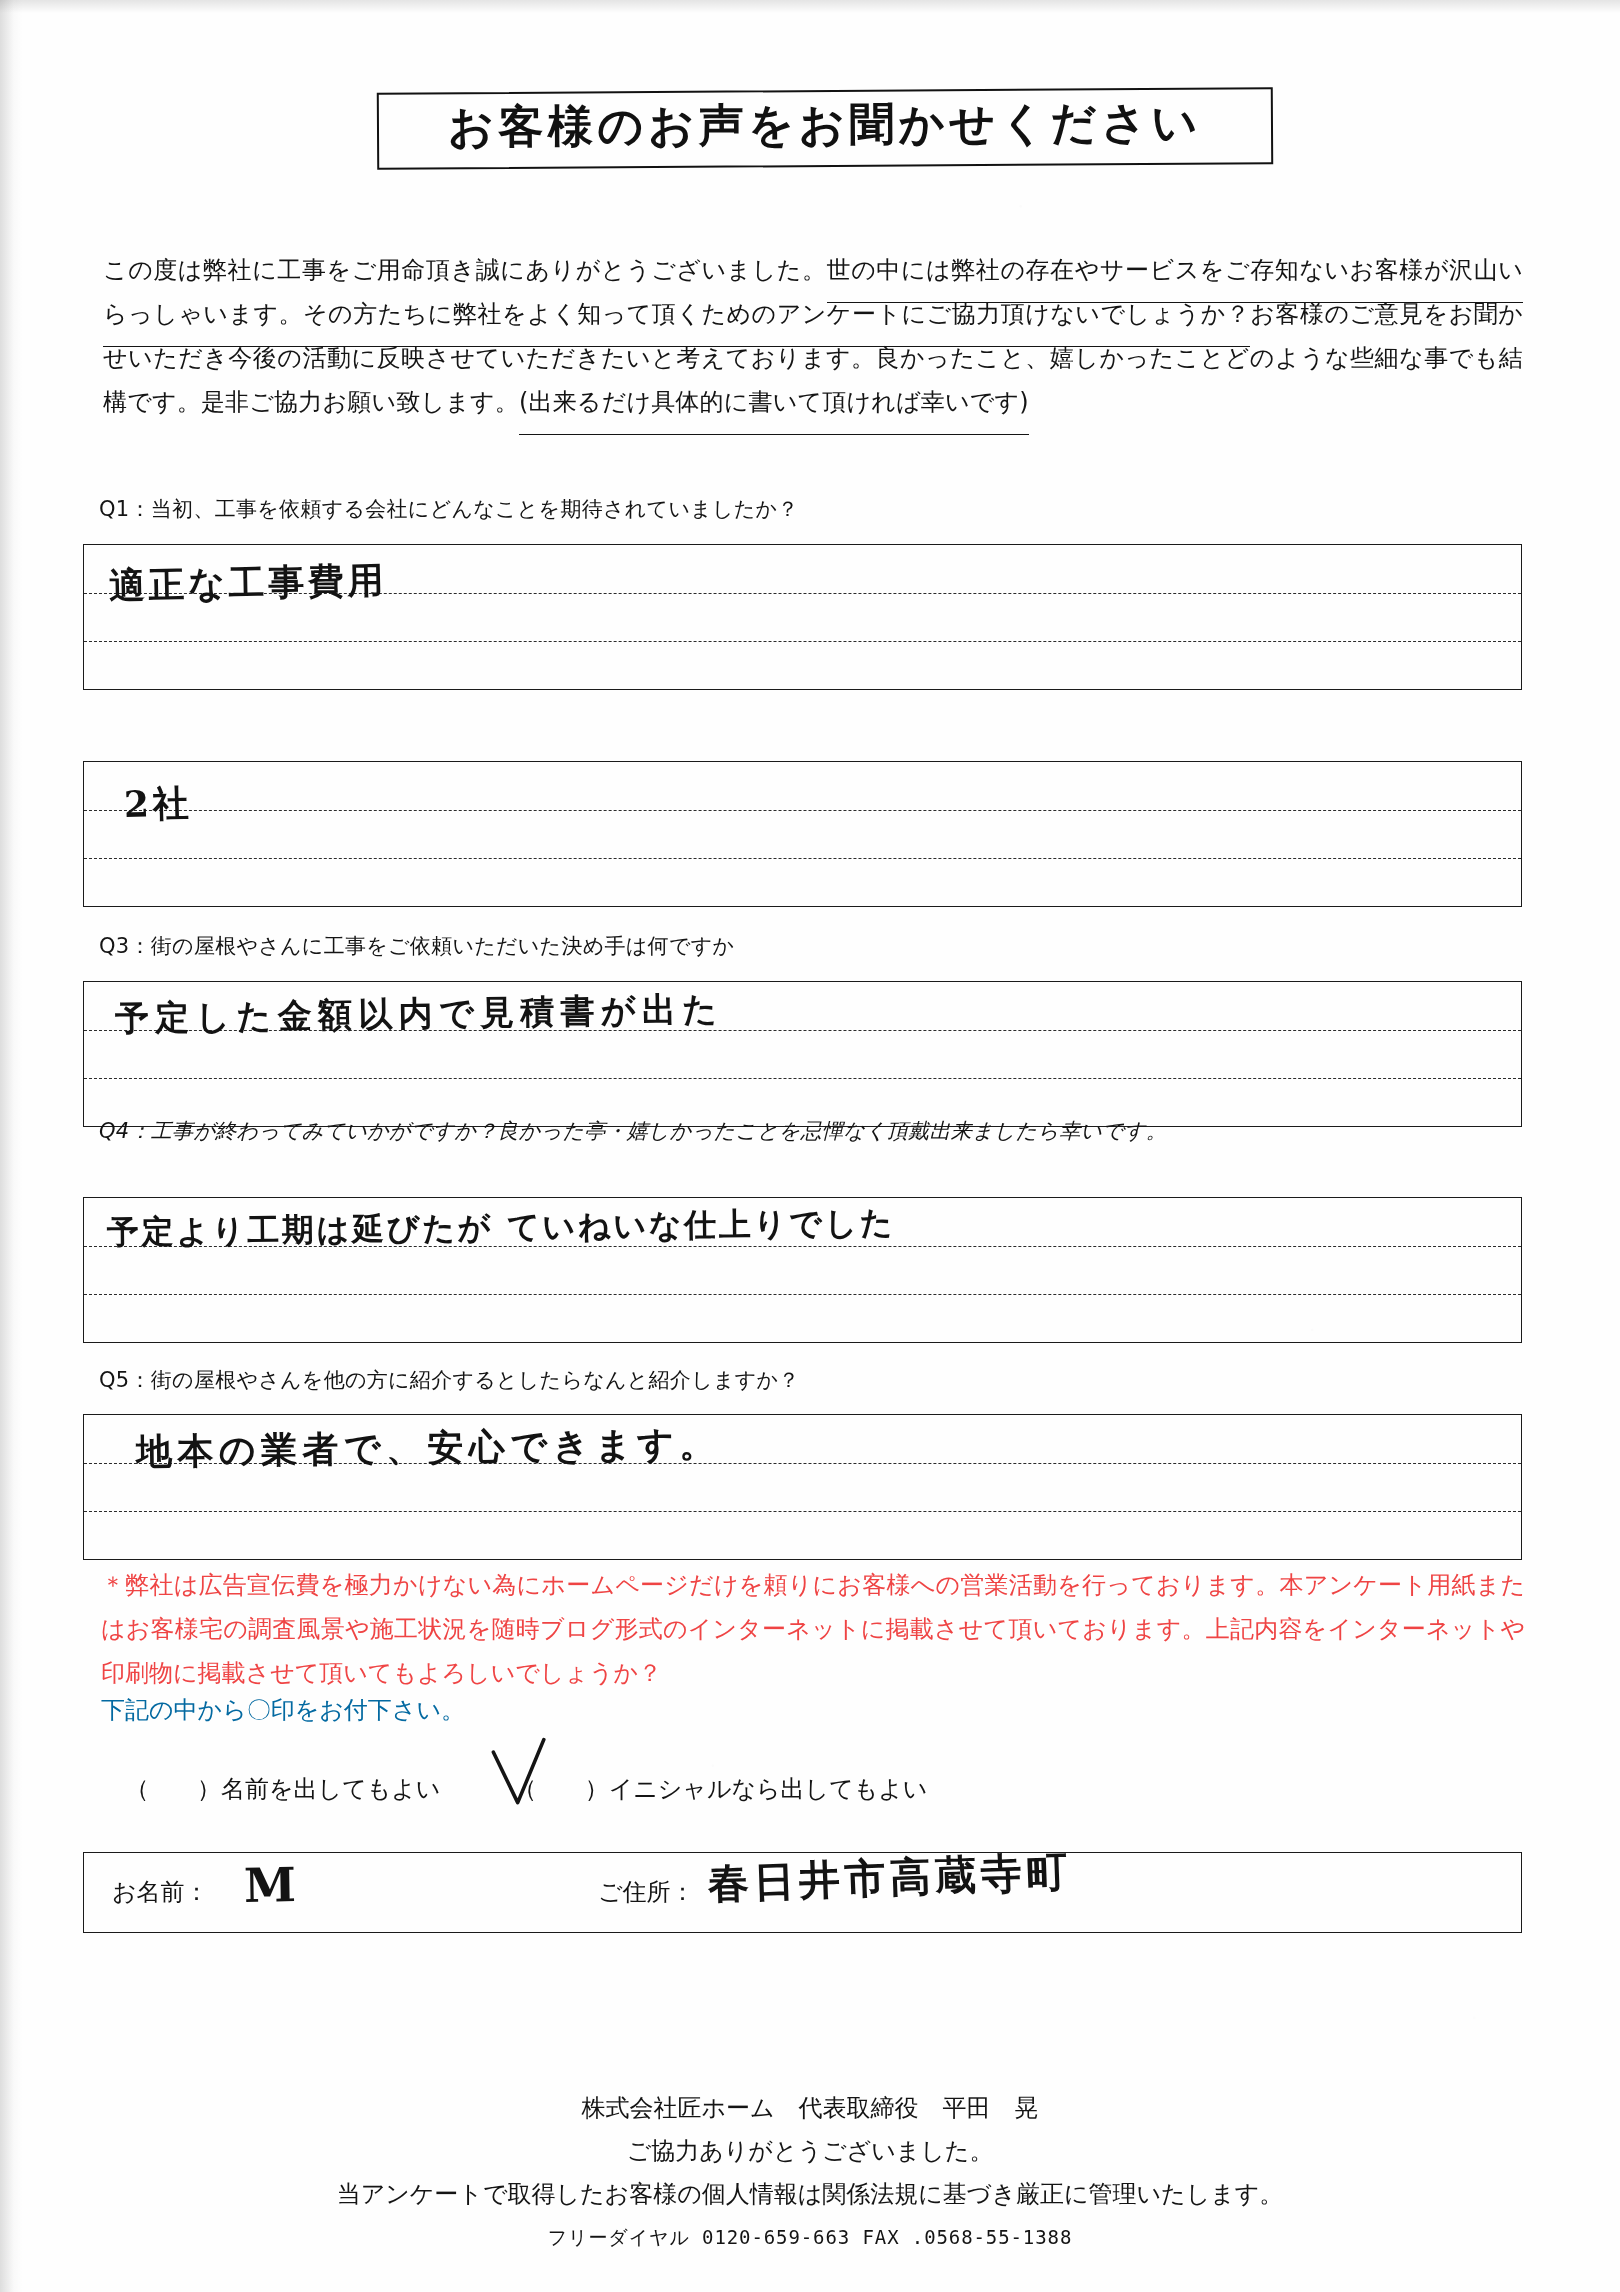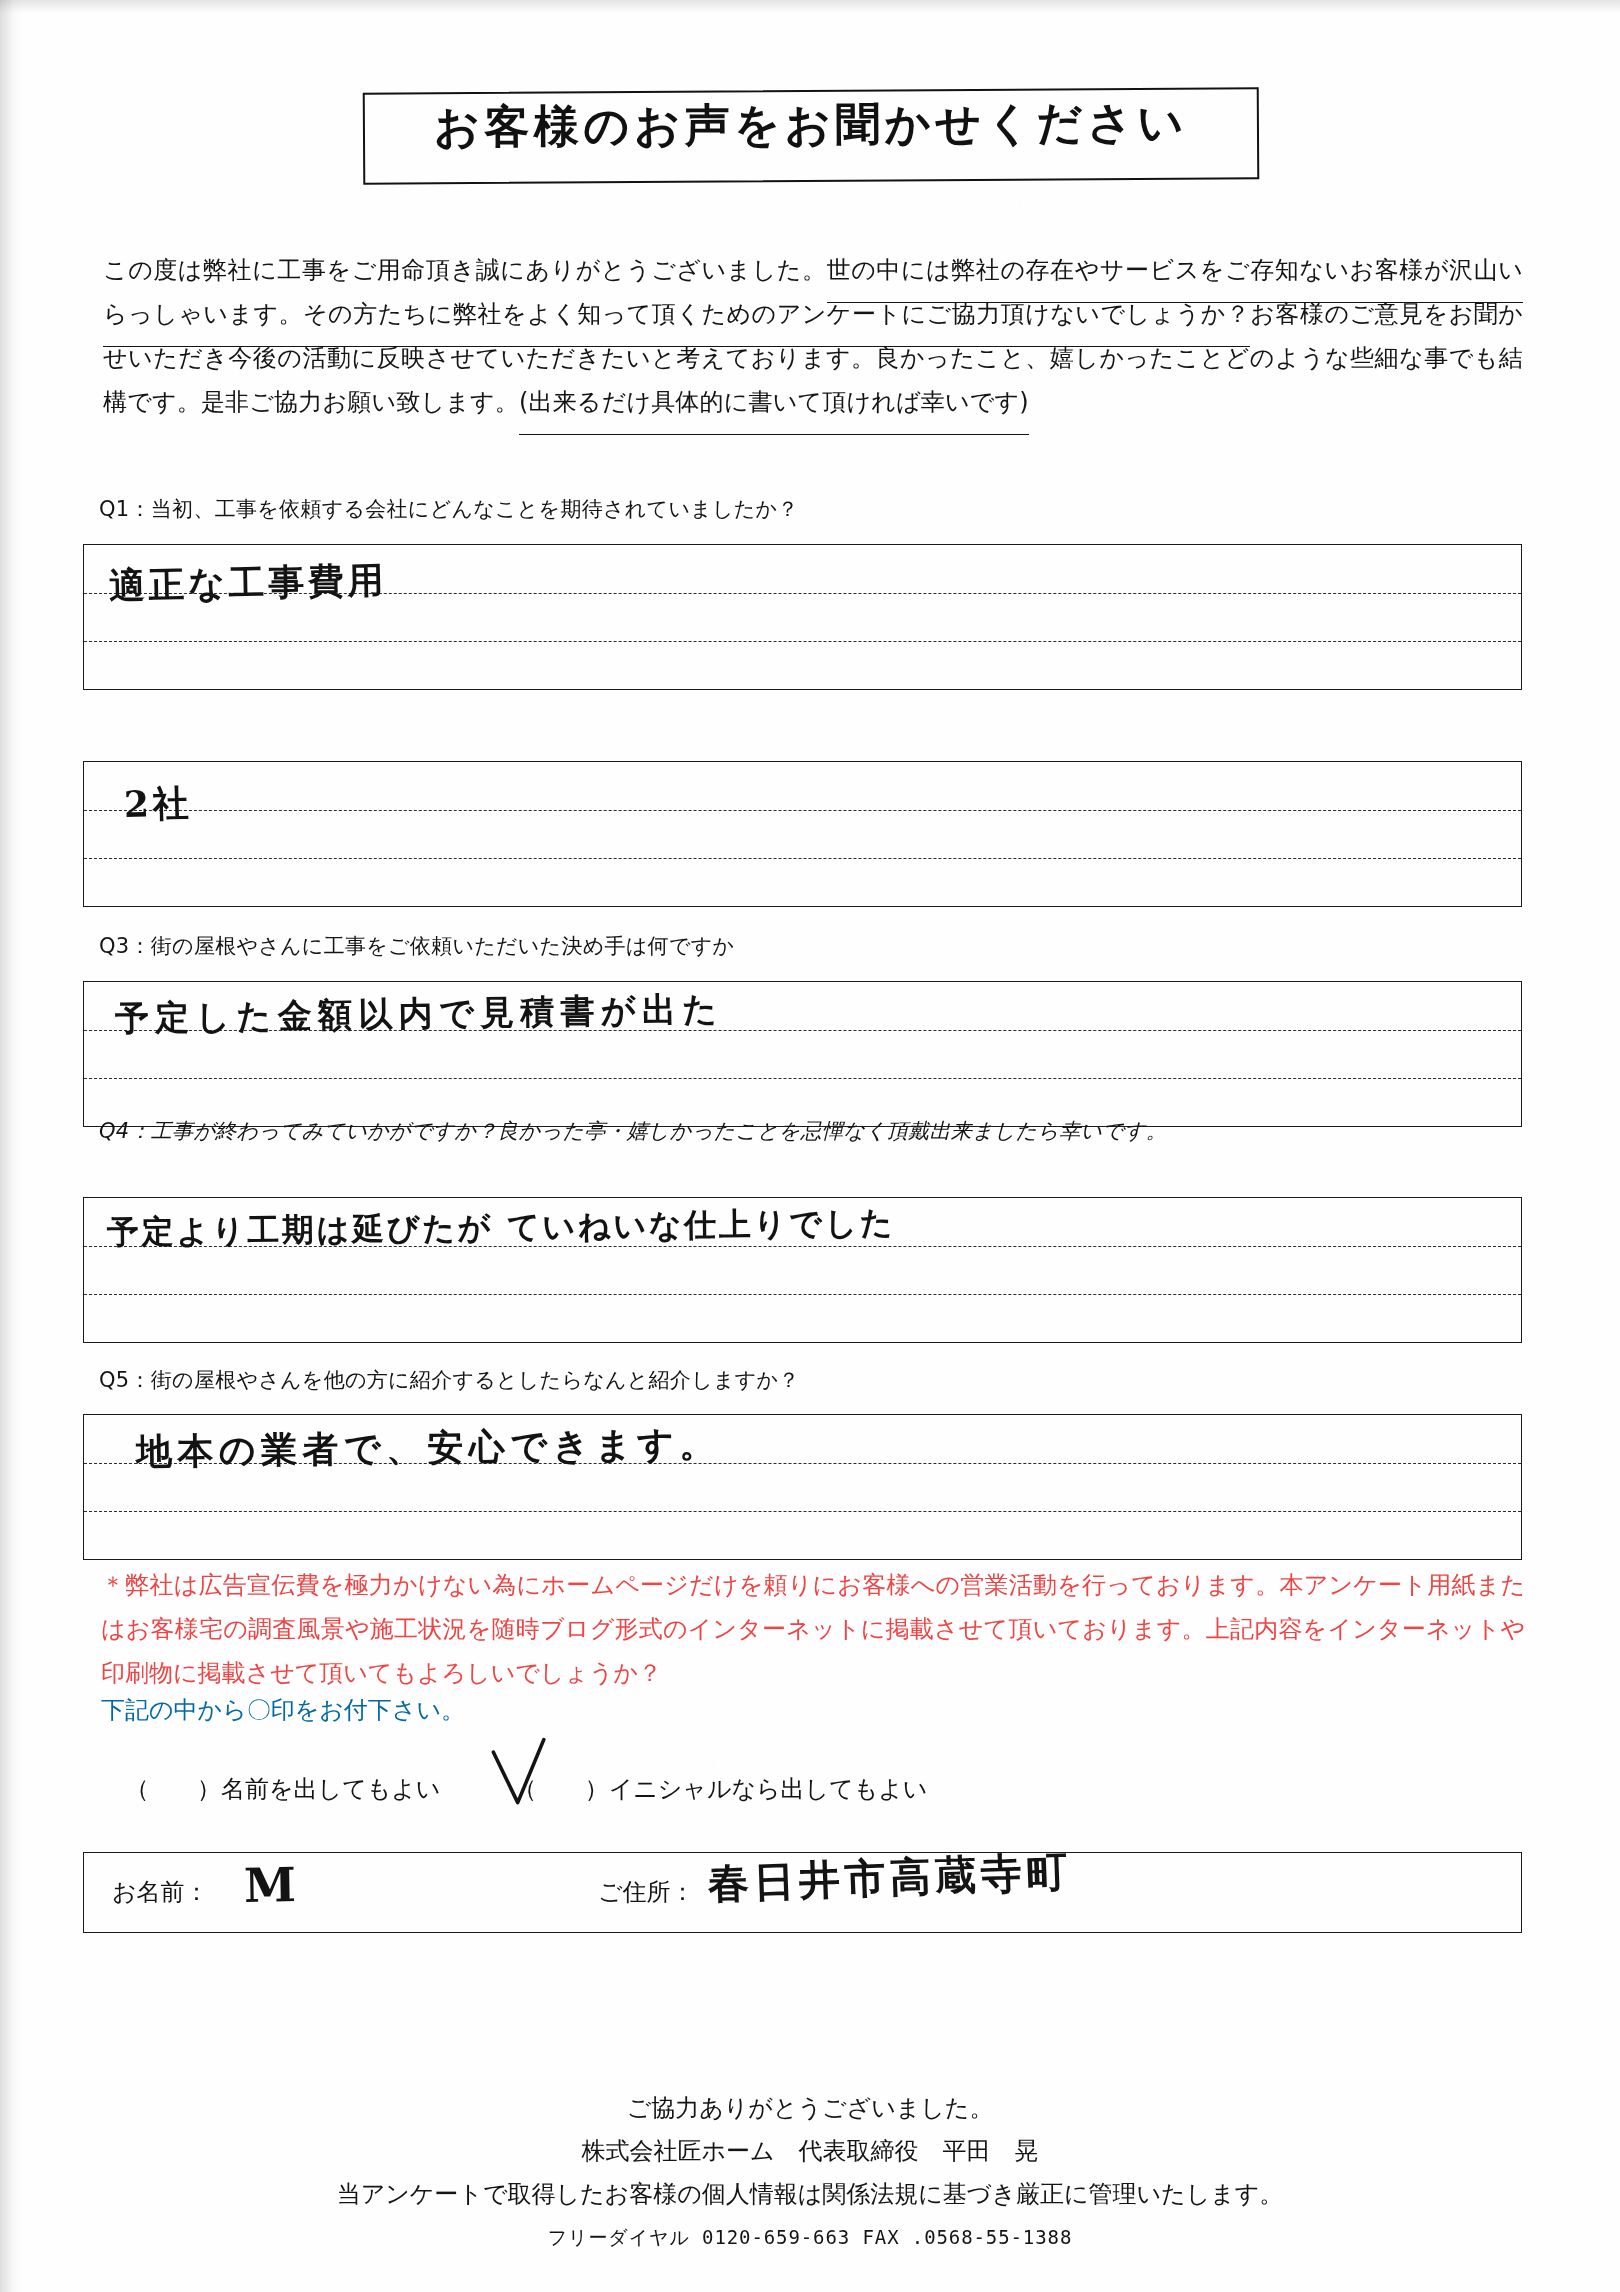--- a/index.html
+++ b/index.html
@@ -39,21 +39,21 @@
   }
   .edge-top{
     position:absolute;left:0;top:0;width:1620px;height:12.5px;
     background:linear-gradient(to bottom,rgba(0,0,0,.10),transparent);
   }
 
   .content{position:absolute;left:0;top:0;width:1620px;height:2293px;}
 
   
   .title-wrap{
-    position:absolute;left:363px;top:90px;width:896px;height:92px;border-radius:23px;
+    position:absolute;left:377px;top:90px;width:896px;height:77px;border-radius:23px;
   }
   .title-box{
     position:absolute;inset:0;
     border:2.7px solid #121212;
     transform:rotate(-0.35deg);
   }
   .title-text{
     position:absolute;left:0;right:0;top:5.4px;
     text-align:center;
     font-size:45px;
@@ -224,22 +224,22 @@
       <path d="M6 18 L33 74 L62 4" fill="none" stroke="#141414" stroke-width="4" stroke-linecap="round" stroke-linejoin="round"></path>
     </svg>
 
     <div class="id-box"></div>
     <div class="id-label" style="left:112px;top:1876px;">お名前：</div>
     <div class="hand" style="left:244px;top:1858px;font-size:47px;letter-spacing:0;transform:rotate(-1deg);">M</div>
     <div class="id-label" style="left:598px;top:1876px;">ご住所：</div>
     <div class="hand" style="left:708px;top:1857px;font-size:41px;letter-spacing:4.5px;transform:rotate(-2deg);">春日井市高蔵寺町</div>
 
     <div class="footer">
+      <div>株式会社匠ホーム　代表取締役　平田　晃</div>
       <div>ご協力ありがとうございました。</div>
-      <div>株式会社匠ホーム　代表取締役　平田　晃</div>
       <div>当アンケートで取得したお客様の個人情報は関係法規に基づき厳正に管理いたします。</div>
       <div class="tel">フリーダイヤル  0120-659-663 FAX .0568-55-1388</div>
     </div>
 
   </div>
   <div class="scan-noise"></div>
 </div>
 
 
 </body></html>

